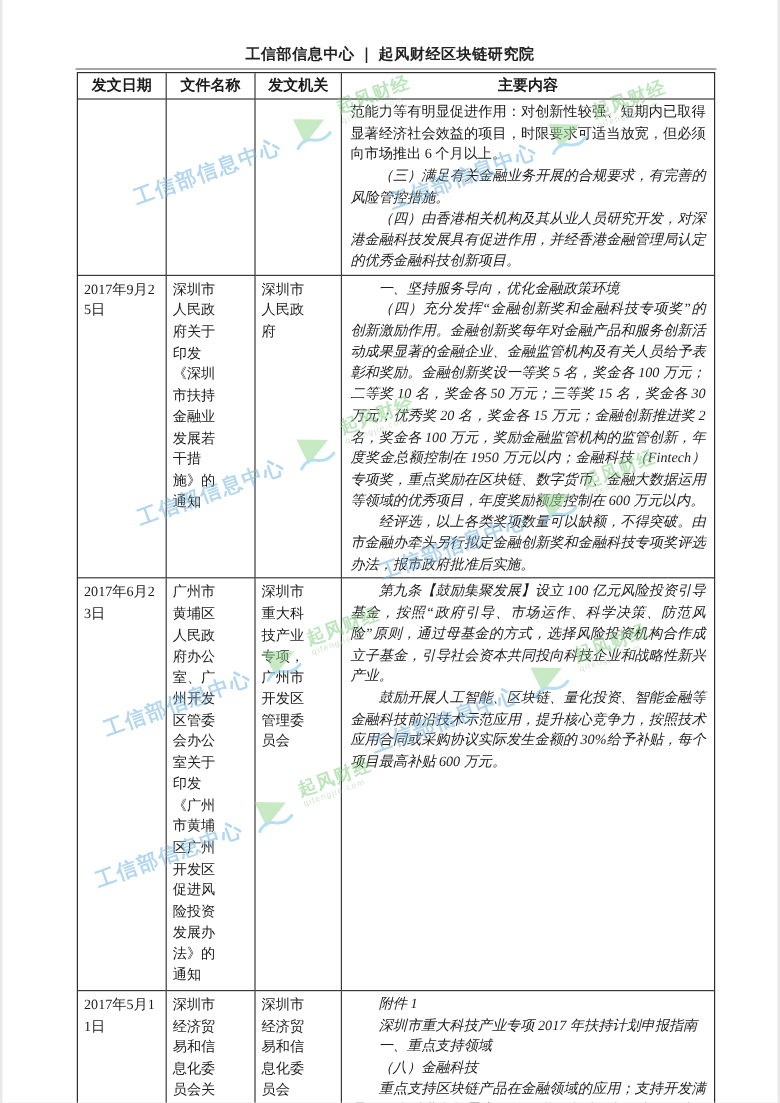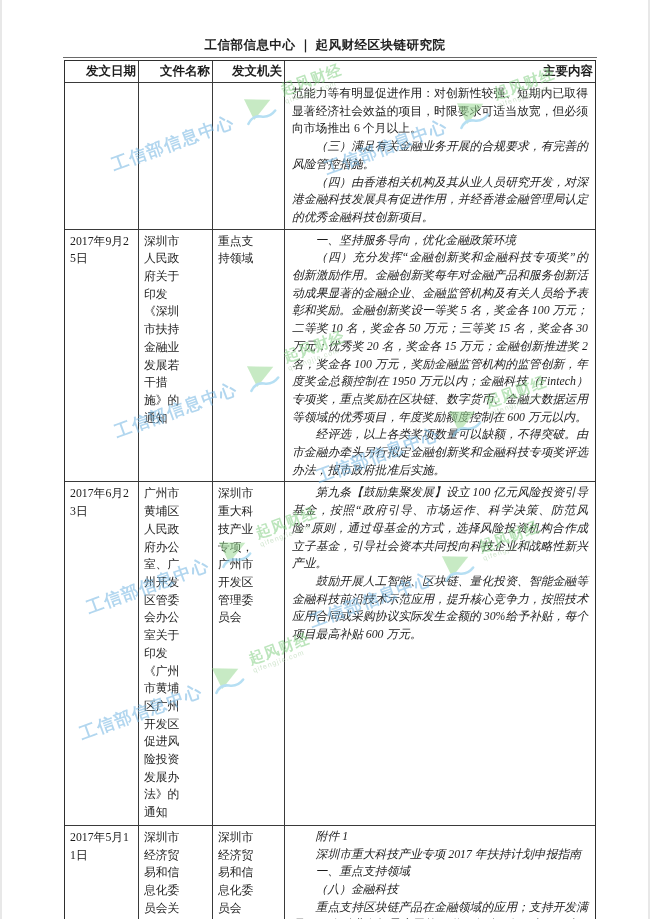--- a/index.html
+++ b/index.html
@@ -25,21 +25,21 @@
   .trow{display:grid;grid-template-columns:74px 74px 72px 1fr;}
   .cell{
     border-right:1px solid #3a3a3a;border-bottom:1px solid #3a3a3a;
     font-size:11.8px;line-height:17.7px;
     padding:3px 22px 3px 5px;box-sizing:border-box;
     word-break:break-all;
   }
   .cell:last-child{border-right:none;}
   #tbody .trow:last-child .cell{border-bottom:none;}
   .thead .cell{
-    text-align:right;font-weight:600;font-size:12.5px;
+    text-align:center;font-weight:600;font-size:12.5px;
     padding:2px 2px;line-height:17px;word-break:keep-all;
   }
   .c-date{padding-right:9px;}
   .c-content{padding:2px 7px;}
   .para{margin:0;text-align:justify;}
   .para.ind{text-indent:2em;font-style:italic;}
   .r0{min-height:134px;} .r1{min-height:237px;} .r2{min-height:187px;} .r3{min-height:153px;}
   .page-number{
     text-align:right;padding:12px 57px 0 0;
     font-size:13.5px;letter-spacing:2px;color:#2b2b2b;
@@ -91,21 +91,21 @@
     <div class="cell c-content">
             <p class="para">范能力等有明显促进作用：对创新性较强、短期内已取得显著经济社会效益的项目，时限要求可适当放宽，但必须向市场推出 6 个月以上。</p>
             <p class="para ind">（三）满足有关金融业务开展的合规要求，有完善的风险管控措施。</p>
             <p class="para ind">（四）由香港相关机构及其从业人员研究开发，对深港金融科技发展具有促进作用，并经香港金融管理局认定的优秀金融科技创新项目。</p>
           </div>
   </div>
 
   <div class="trow r1">
     <div class="cell c-date">2017年9月25日</div>
     <div class="cell c-file">深圳市人民政府关于印发《深圳市扶持金融业发展若干措施》的通知</div>
-    <div class="cell c-auth">重点支持领域</div>
+    <div class="cell c-auth">深圳市人民政府</div>
     <div class="cell c-content">
             <p class="para ind">一、坚持服务导向，优化金融政策环境</p>
             <p class="para ind">（四）充分发挥“金融创新奖和金融科技专项奖”的创新激励作用。金融创新奖每年对金融产品和服务创新活动成果显著的金融企业、金融监管机构及有关人员给予表彰和奖励。金融创新奖设一等奖 5 名，奖金各 100 万元；二等奖 10 名，奖金各 50 万元；三等奖 15 名，奖金各 30 万元；优秀奖 20 名，奖金各 15 万元；金融创新推进奖 2 名，奖金各 100 万元，奖励金融监管机构的监管创新，年度奖金总额控制在 1950 万元以内；金融科技（Fintech）专项奖，重点奖励在区块链、数字货币、金融大数据运用等领域的优秀项目，年度奖励额度控制在 600 万元以内。</p>
             <p class="para ind">经评选，以上各类奖项数量可以缺额，不得突破。由市金融办牵头另行拟定金融创新奖和金融科技专项奖评选办法，报市政府批准后实施。</p>
           </div>
   </div>
 
   <div class="trow r2">
     <div class="cell c-date">2017年6月23日</div>
     <div class="cell c-file">广州市黄埔区人民政府办公室、广州开发区管委会办公室关于印发《广州市黄埔区广州开发区促进风险投资发展办法》的通知</div>

